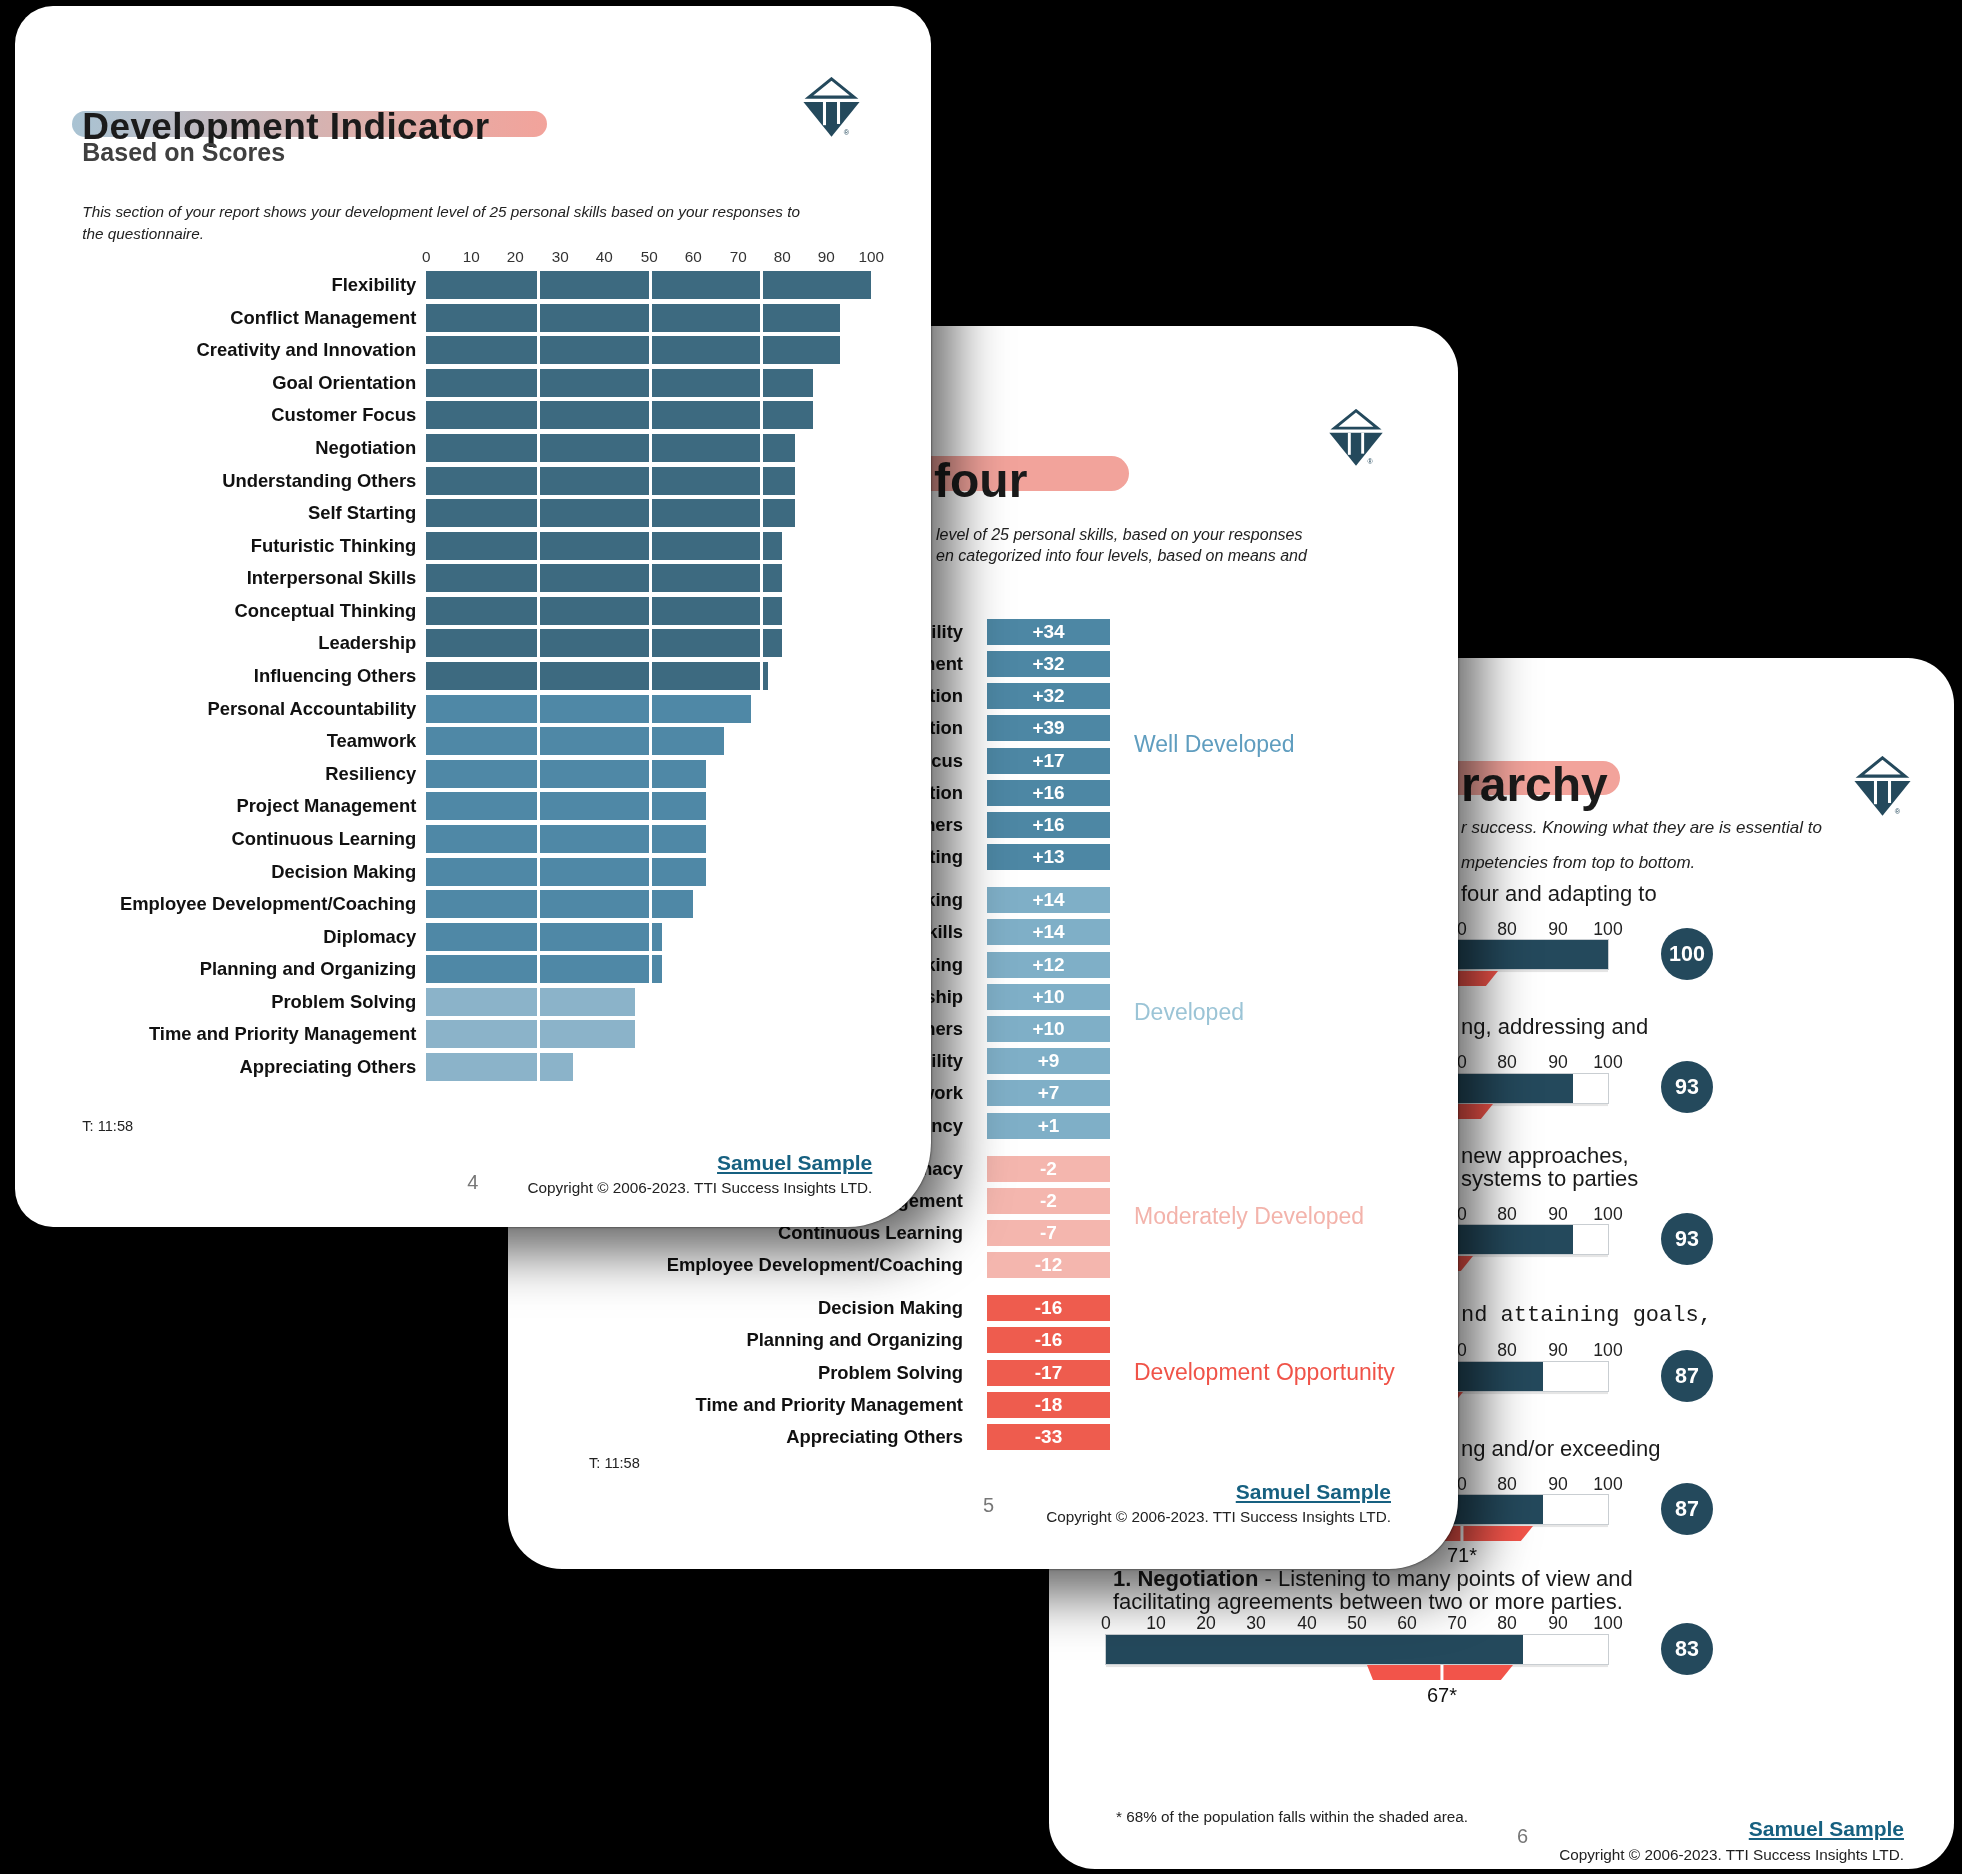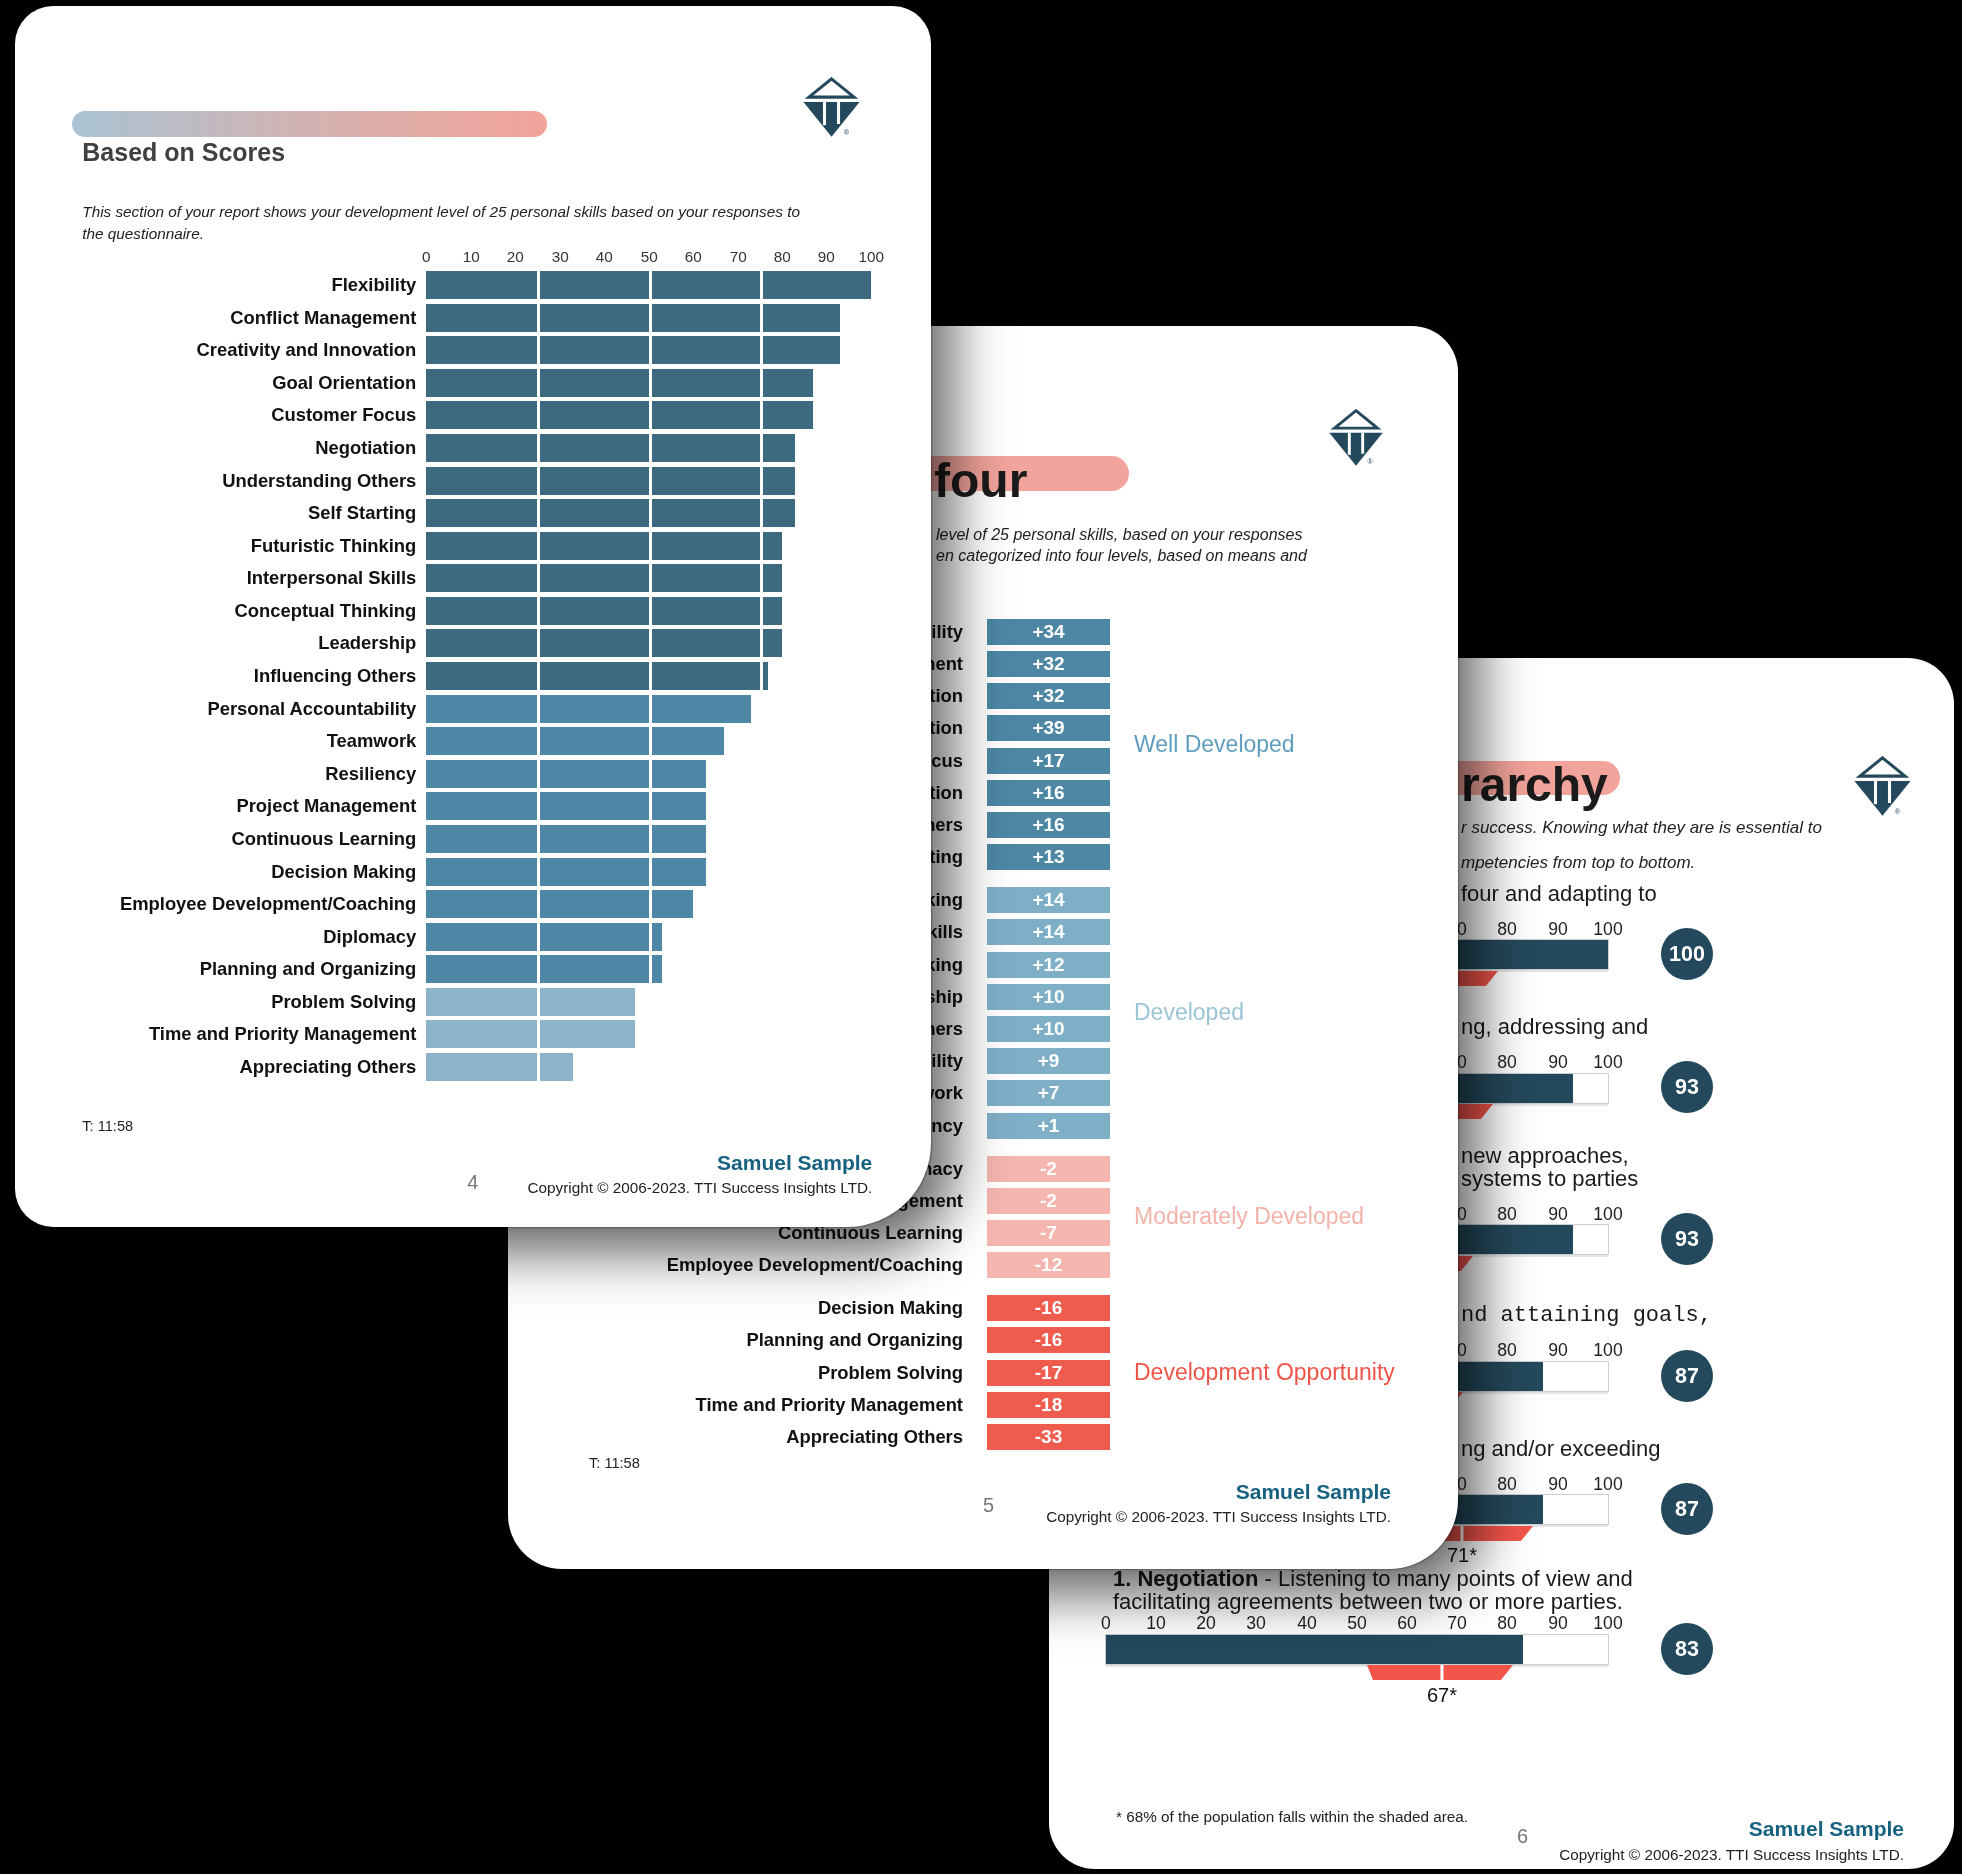--- a/index.html
+++ b/index.html
@@ -10,21 +10,21 @@
   #page4{left:15.3px;top:6.1px;width:916px;height:1221px;z-index:30;
          border-radius:38px 38px 84px 38px;}
   #page5{left:508px;top:326px;width:950px;height:1243px;z-index:20;
          border-radius:31px 46px 69px 54px;}
   #page6{left:1049px;top:658px;width:905px;height:1211px;z-index:10;
          border-radius:46px;}
 
   
   .logo{position:absolute;}
   .logo svg{width:100%;height:100%;}
-  .name{position:absolute;font-weight:bold;font-size:21px;color:#166080;white-space:nowrap;}
+  .name{position:absolute;font-weight:bold;font-size:21px;color:#166080;white-space:nowrap;text-decoration:underline;}
   .copy{position:absolute;font-size:15.3px;color:#222;white-space:nowrap;}
   .pnum{position:absolute;font-size:20px;color:#777;}
   .tlabel{position:absolute;font-size:14.6px;color:#222;}
   .pill{position:absolute;border-radius:17px;}
 
   
   .title4{position:absolute;left:67px;top:75px;font-size:37px;font-weight:bold;color:#1b1b1b;
           letter-spacing:0.4px;z-index:2;white-space:nowrap;}
   .pill4{left:57px;top:105px;width:475px;height:26px;
          background:linear-gradient(90deg,#a9c3d3 0%,#dcb0ac 60%,#f2a39b 100%);z-index:1;}
@@ -268,20 +268,21 @@
         <div class="glabel" style="top: 1033px; color: rgb(240, 83, 72);">Development Opportunity</div>
       </div>
     <div class="tlabel" style="left:81px;top:1129px;">T: 11:58</div>
     <div class="pnum" style="left:475px;top:1168px;">5</div>
     <div class="name" style="right:67px;top:1154px;">Samuel Sample</div>
     <div class="copy" style="right:67px;top:1182px;">Copyright © 2006-2023. TTI Success Insights LTD.</div>
   </section>
 
   <section class="page" id="page4">
     <div class="pill pill4"></div>
+    <h1 class="title4">Development Indicator</h1>
     <div class="sub4">Based on Scores</div>
     <div class="logo" style="left:786px;top:71px;width:61px;height:61px;"><svg viewBox="0 0 100 100" xmlns="http://www.w3.org/2000/svg">
           <polygon points="50,3 87,33 13,33" fill="none" stroke="#24495c" stroke-width="5"></polygon>
           <polygon points="4,41 96,41 50,98" fill="#24495c"></polygon>
           <rect x="36" y="41" width="5" height="38" fill="#fff"></rect>
           <rect x="59" y="41" width="5" height="36" fill="#fff"></rect>
           <text x="70" y="95" font-size="12" fill="#24495c">®</text>
         </svg></div>
     <p class="desc4" style="top:182px;">This section of your report shows your development level of 25 personal skills based on your responses to</p>
     <p class="desc4" style="top:204px;">the questionnaire.</p>

